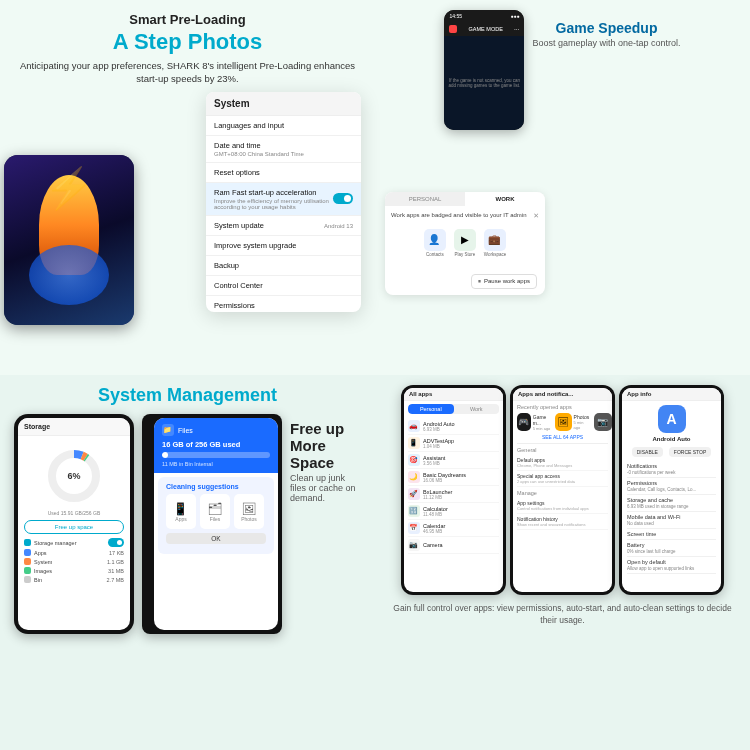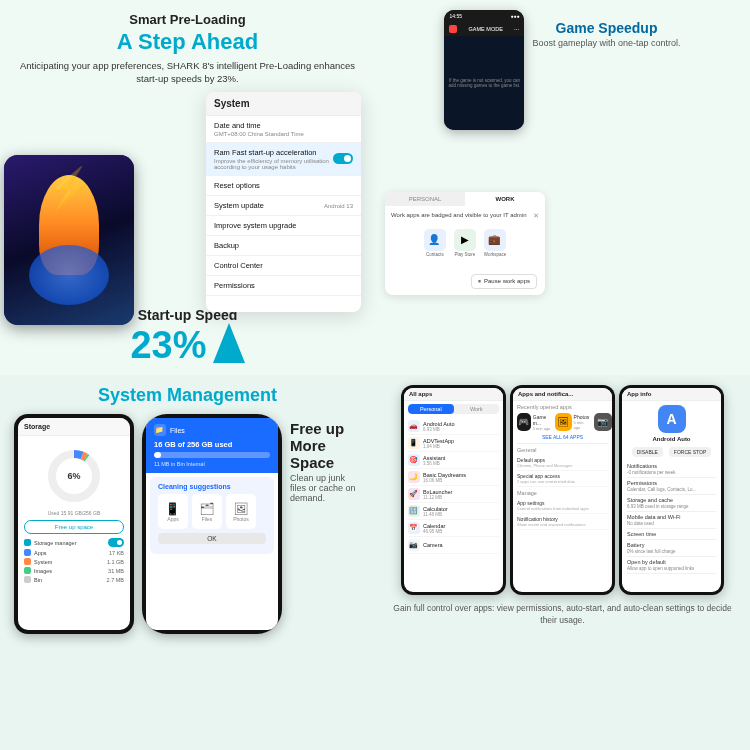--- a/index.html
+++ b/index.html
@@ -545,24 +545,25 @@
 
     .legend-size {
       font-size: 5.5px;
       color: #666;
     }
 
     .files-phone {
       width: 140px;
       height: 220px;
       background: #111;
-      border-radius: 25px;
+      border-radius: 8px;
       overflow: hidden;
       box-shadow: 0 3px 12px rgba(0,0,0,0.3);
       flex-shrink: 0;
+      padding-left: 8px;
     }
 
     .files-phone-inner {
       background: white;
       margin: 4px;
       border-radius: 10px;
       height: calc(100% - 8px);
       overflow: hidden;
     }
 
@@ -955,77 +956,73 @@
   </style>
 </head>
 <body>
 
 <div class="page">
 
   <div class="top-half">
 
     <div class="top-left">
       <div class="smart-preloading-title">Smart Pre-Loading</div>
-      <div class="step-ahead-title">A Step Ahead</div>
+      <div class="step-ahead-title">A Step Photos</div>
       <div class="step-ahead-desc">Anticipating your app preferences, SHARK 8's intelligent Pre-Loading enhances start-up speeds by 23%.</div>
 
       <div class="phone-settings-area">
 
         <div class="phone-mockup-left">
           <div class="game-character">
             <span style="position:absolute;top:10px;left:40px;font-size:40px;opacity:0.3;">⚡</span>
           </div>
         </div>
 
         <div class="settings-panel">
           <div class="settings-header">System</div>
           <div class="settings-item">
+            <div class="item-label">Languages and input</div>
+          </div>
+          <div class="settings-item">
             <div class="item-label">Date and time</div>
             <div class="item-desc">GMT+08:00 China Standard Time</div>
+          </div>
+          <div class="settings-item">
+            <div class="item-label">Reset options</div>
           </div>
           <div class="settings-item highlighted">
             <div class="toggle-row">
               <div style="flex:1">
                 <div class="item-label">Ram Fast start-up acceleration</div>
                 <div class="item-desc">Improve the efficiency of memory utilisation according to your usage habits</div>
               </div>
               <div class="toggle-btn"></div>
             </div>
           </div>
           <div class="settings-item">
-            <div class="item-label">Reset options</div>
-          </div>
-          <div class="settings-item">
             <div class="toggle-row">
               <div class="item-label">System update</div>
               <div class="item-desc" style="font-size:6px;color:#888">Android 13</div>
             </div>
           </div>
           <div class="settings-item">
             <div class="item-label">Improve system upgrade</div>
           </div>
           <div class="settings-item">
             <div class="item-label">Backup</div>
           </div>
           <div class="settings-item">
             <div class="item-label">Control Center</div>
           </div>
           <div class="settings-item">
             <div class="item-label">Permissions</div>
           </div>
         </div>
       </div>
 
-      <div class="startup-speed-section">
-        <div class="startup-label">Start-up Speed</div>
-        <div class="startup-percent">
-          <span>23%</span>
-          <div class="arrow-up"></div>
-        </div>
-      </div>
     </div>
 
     <div class="top-right">
 
       <div class="game-speedup-section">
         <div style="display:flex;gap:8px;align-items:flex-start">
 
           <div class="phone-game-mockup">
             <div class="phone-status-bar">
               <span>14:55</span>

